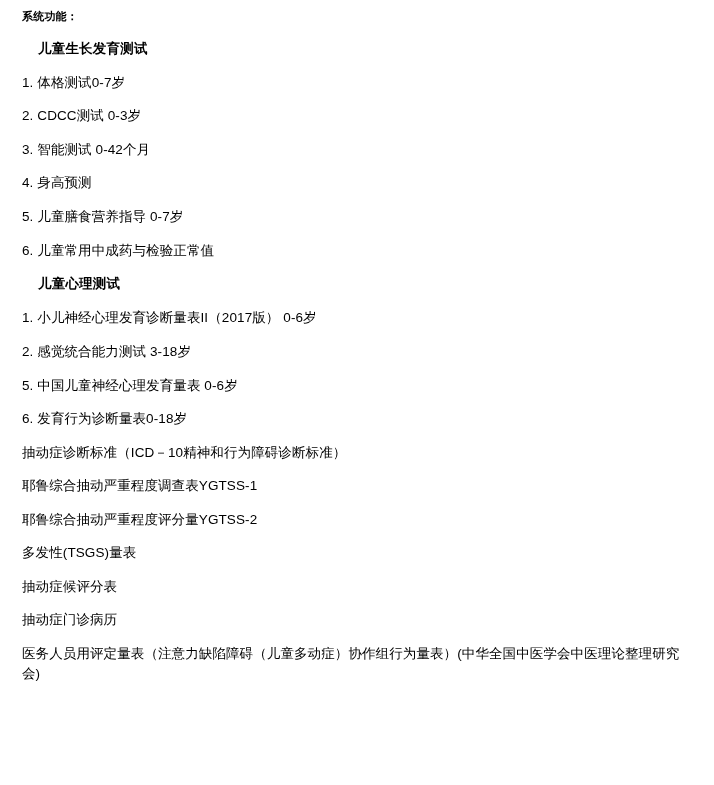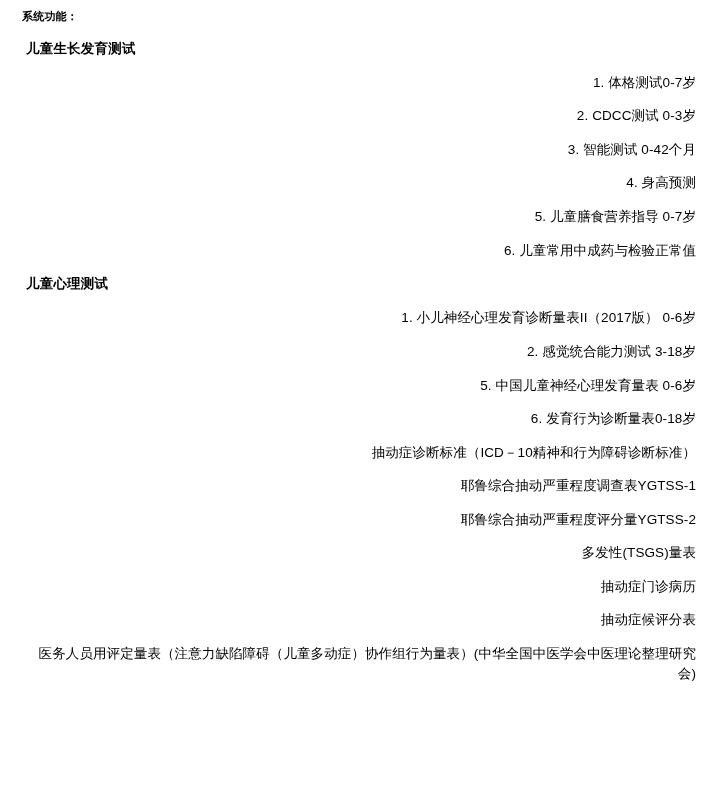--- a/index.html
+++ b/index.html
@@ -22,29 +22,28 @@
   }
   .heading {
     font-weight: bold;
     font-size: 11px;
     margin: 0 0 14px 0;
     letter-spacing: 0.2px;
   }
   .section-title {
     font-weight: bold;
     font-size: 13.5px;
-    margin: 0 0 14px 4px;
+    margin: 0 0 14px 16px;
     letter-spacing: 0.2px;
   }
   .line {
     font-size: 13.5px;
     margin: 0 0 14px 0;
     letter-spacing: 0.1px;
     line-height: 1.45;
-    text-align: right;
   }
   .line.wrap {
     margin-bottom: 14px;
   }
 </style>
 </head>
 <body>
 
 <div class="page">
 
@@ -63,19 +62,19 @@
   <div>
     <div class="section-title">儿童心理测试</div>
     <div class="line">1. 小儿神经心理发育诊断量表II（2017版） 0-6岁</div>
     <div class="line">2. 感觉统合能力测试 3-18岁</div>
     <div class="line">5. 中国儿童神经心理发育量表 0-6岁</div>
     <div class="line">6. 发育行为诊断量表0-18岁</div>
     <div class="line">抽动症诊断标准（ICD－10精神和行为障碍诊断标准）</div>
     <div class="line">耶鲁综合抽动严重程度调查表YGTSS-1</div>
     <div class="line">耶鲁综合抽动严重程度评分量YGTSS-2</div>
     <div class="line">多发性(TSGS)量表</div>
+    <div class="line">抽动症候评分表</div>
     <div class="line">抽动症门诊病历</div>
-    <div class="line">抽动症候评分表</div>
     <div class="line wrap">医务人员用评定量表（注意力缺陷障碍（儿童多动症）协作组行为量表）(中华全国中医学会中医理论整理研究会)</div>
 
   </div>
 
 </div>
 
 </body></html>

